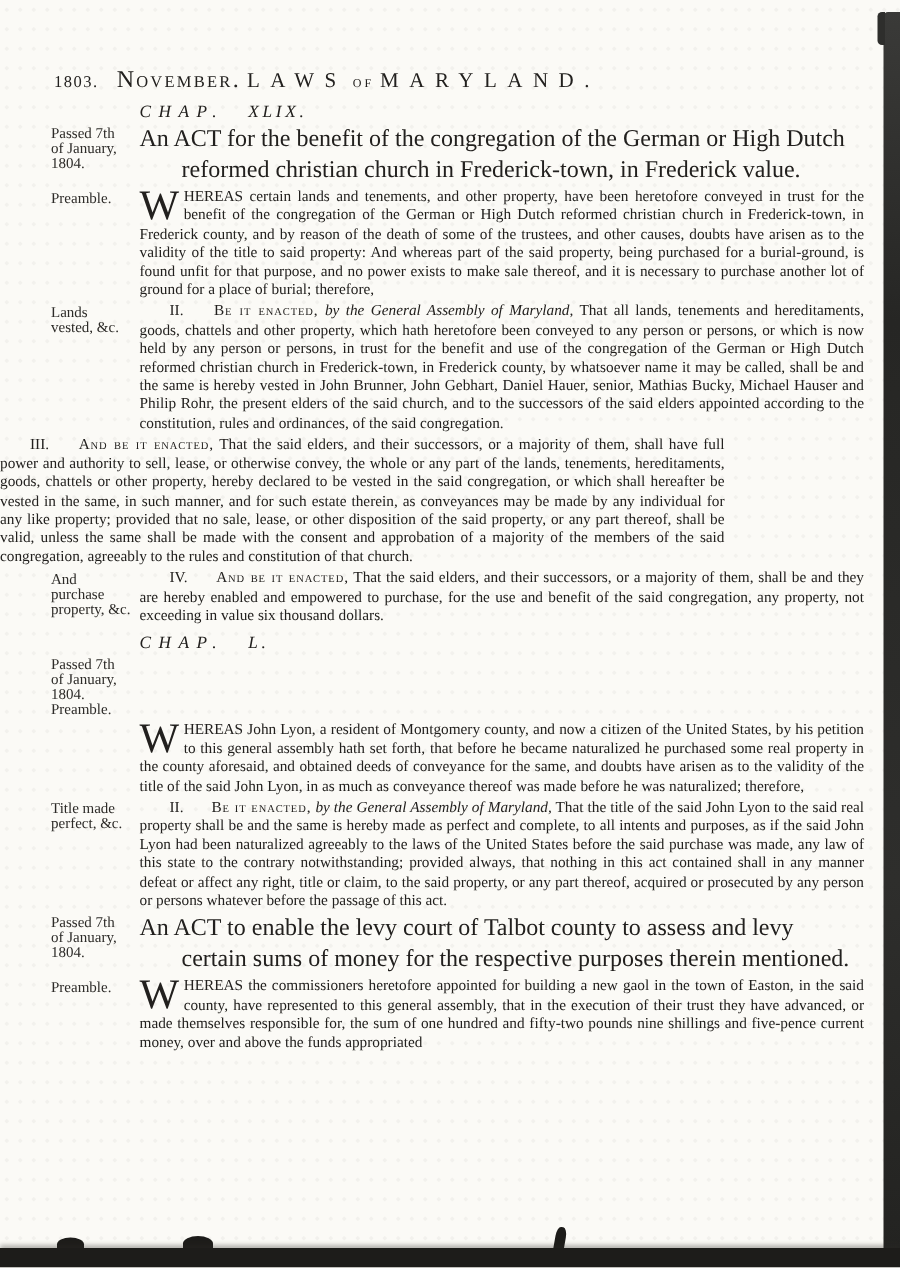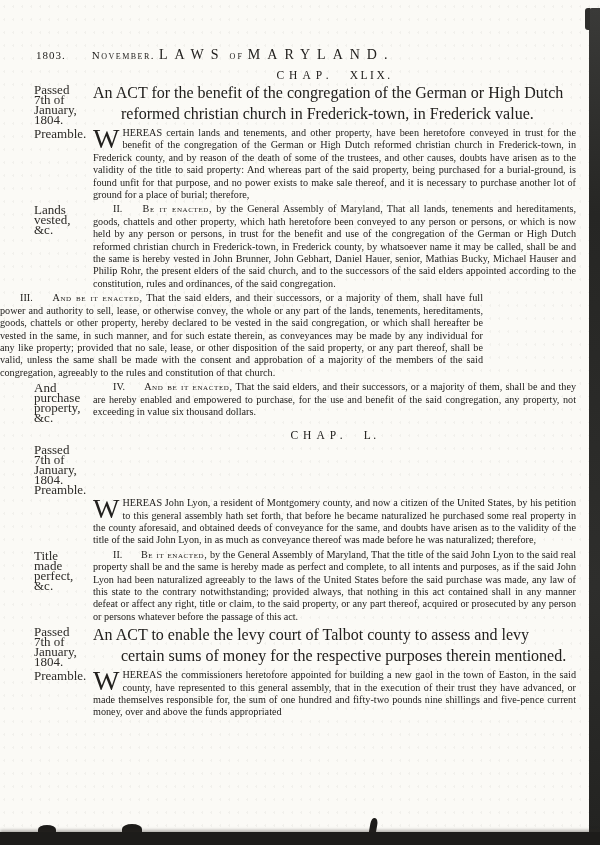--- a/index.html
+++ b/index.html
@@ -7,47 +7,47 @@
     position:relative; width:600px; height:845px; overflow:hidden;
     background-color:#fbfaf6;
     background-image: radial-gradient(rgba(40,38,30,0.045) 1px, transparent 1px);
     background-size: 9px 13px;
     font-family:"Liberation Serif","DejaVu Serif",serif;
     color:#22201e;
   }
   
   .header { padding:45px 0 0 36px; white-space:nowrap; }
   .year  { font-size:11px; letter-spacing:1px; }
-  .month { font-variant:small-caps; font-size:11px; letter-spacing:1.5px; margin-left:22px; }
+  .month { font-variant:small-caps; font-size:16px; letter-spacing:1.5px; margin-left:8px; }
   .laws-title { font-size:14px; }
   .caps-spaced { letter-spacing:7px; }
   .of-word { font-variant:small-caps; font-size:11px; letter-spacing:2px; margin:0 4px; }
   
-  .chap-heading { margin:6px 0 0 93px; width:483px; text-align:center; font-size:11.5px; }
+  .chap-heading { margin:6px 0 0 93px; width:483px; font-size:11.5px;font-style:italic; }
   .chap-heading .cl { letter-spacing:5px; margin-right:16px; }
   .chap-heading .cn { letter-spacing:2.5px; }
   
   .row { display:flex; align-items:flex-start; }
   .marg {
     flex:0 0 93px; box-sizing:border-box; padding:4px 6px 0 34px;
-    font-size:13px; line-height:10px; color:#2d2b28;
+    font-size:10px; line-height:10px; color:#2d2b28;
   }
   .main { flex:0 0 483px; }
   .act-title {
     margin-top:1px; font-size:16px; line-height:21px;
     padding-left:28px; text-indent:-28px;
   }
   .para {
     margin:2px 0 0 0; font-size:10.2px; line-height:12.4px;
     text-align:justify;
   }
   .para.sect { text-indent:20px; }
   .dropcap { float:left; font-size:28px; line-height:22px; padding:1px 3px 0 0; }
   .sc { font-variant:small-caps; letter-spacing:0.6px;padding-left:16px; }
-  .it { }
+  .it { font-style:italic; }
   
   .right-bar {
     position:absolute; top:8px; right:0; bottom:10px; width:11px;
     background:linear-gradient(180deg,#3a3a38 0%,#262624 25%,#2e2e2c 70%,#232321 100%);
     border-radius:3px 0 0 2px;
   }
   .right-bar::before {
     content:""; position:absolute; top:0; left:-4px; width:5px; height:22px;
     background:#2e2e2c; border-radius:3px 0 0 3px;
   }

